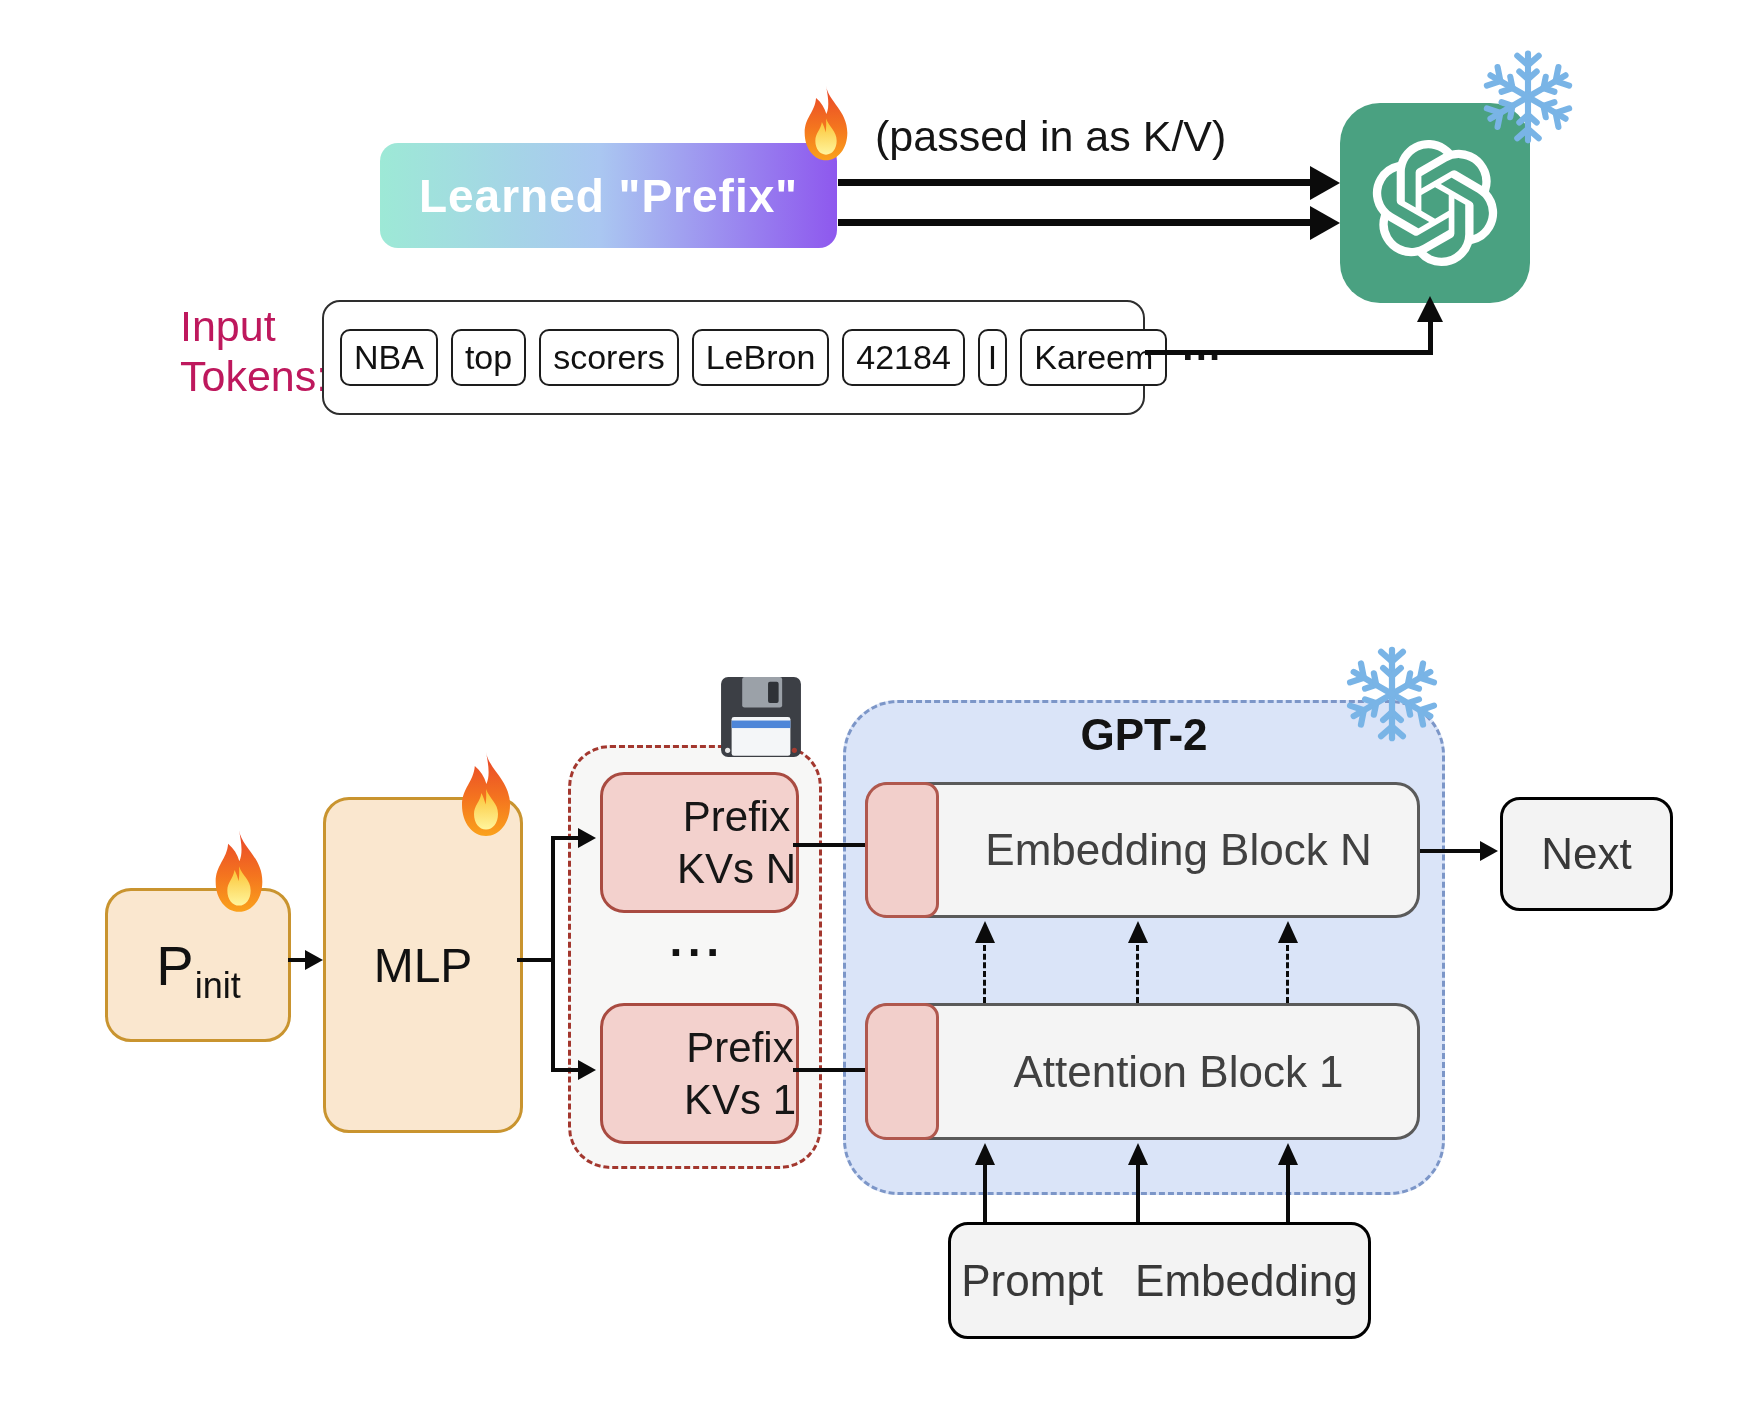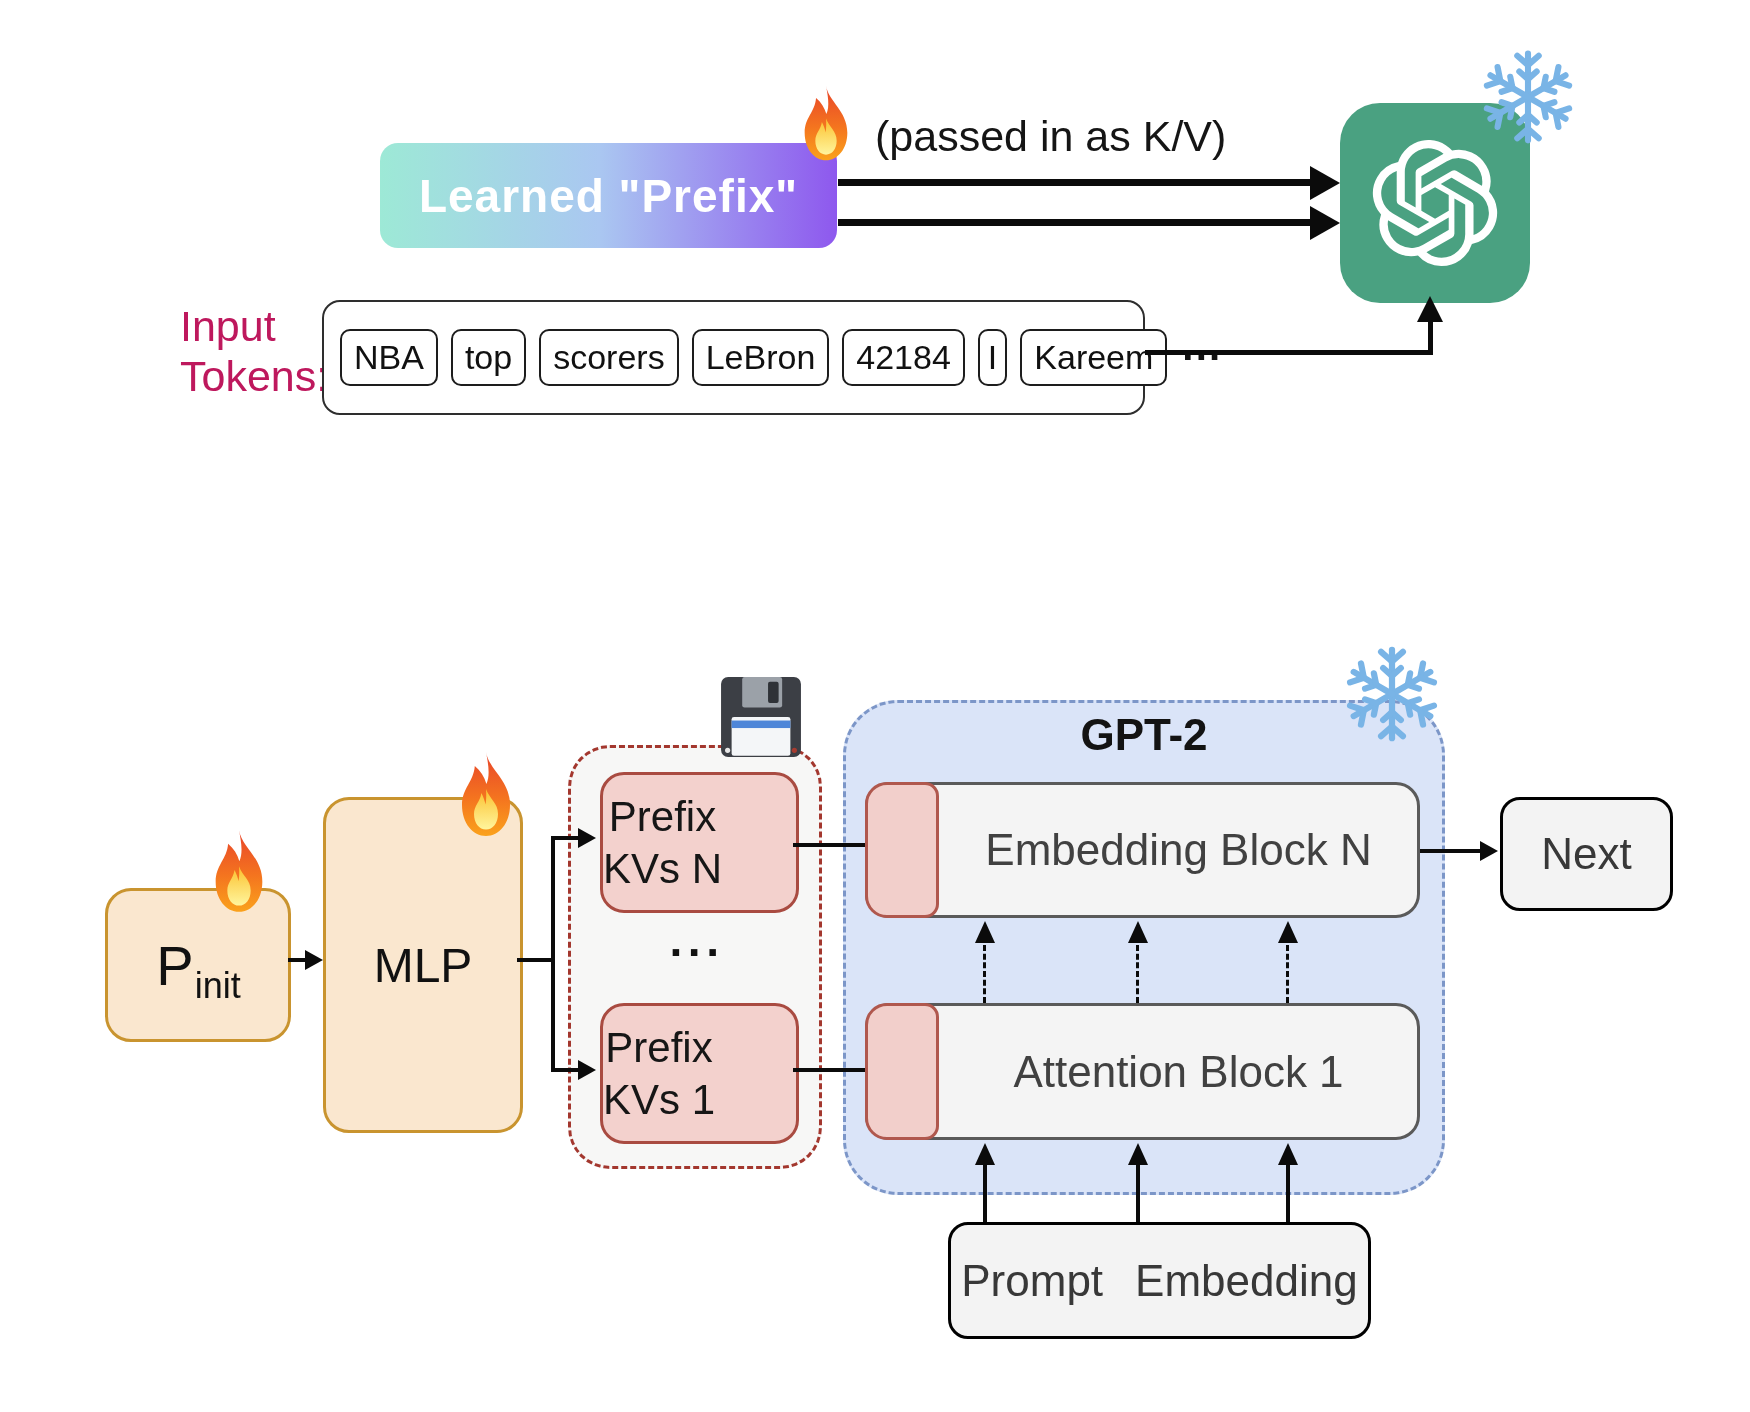--- a/index.html
+++ b/index.html
@@ -25,21 +25,21 @@
             display:flex;align-items:center;gap:13px;padding:0 16px;box-sizing:border-box;}
   .chip{border:2.5px solid #1d1d1d;border-radius:10px;padding:7px 12px;font-size:34px;
         white-space:nowrap;background:#fff;}
   .chip:nth-child(6){padding:7px 8px;}
   .tok-dots{font-size:40px;font-weight:bold;color:#111;padding-left:2px;}
 
   .warm{background:#FAE7CF;border:3.5px solid #C9942F;border-radius:26px;
         display:flex;align-items:center;justify-content:center;color:#111;}
   .kv-store{background:#F7F7F6;border:3.5px dashed #A3372E;border-radius:42px;}
   .pink{background:#F3D1CD;border:3.5px solid #A94B41;border-radius:24px;
-        display:flex;align-items:center;justify-content:flex-start;text-align:center;
+        display:flex;align-items:center;justify-content:flex-end;text-align:center;
         font-size:42px;line-height:1.22;color:#161616;}
   .mid-dots{font-size:46px;font-weight:bold;text-align:center;color:#111;letter-spacing:3px;}
   .gpt2-cont{background:#DAE4F8;border:3.5px dashed #7C96C8;border-radius:55px;box-sizing:border-box;}
   .gpt2-title{font-size:44px;font-weight:bold;text-align:center;color:#131313;}
   .attn{position:absolute;background:#F4F4F4;border:3px solid #5A5A5A;border-radius:24px;box-sizing:border-box;}
   .attn-tab{position:absolute;left:-3px;top:-3px;bottom:-3px;width:68px;background:#F2CFCB;
             border:3px solid #B0584E;border-radius:22px 14px 14px 22px;}
   .attn-label{position:absolute;left:72px;right:0;top:0;bottom:0;display:flex;align-items:center;
               justify-content:center;font-size:44px;color:#414141;}
   .plain-box{background:#F3F3F3;border:3px solid #000000;border-radius:20px;display:flex;

